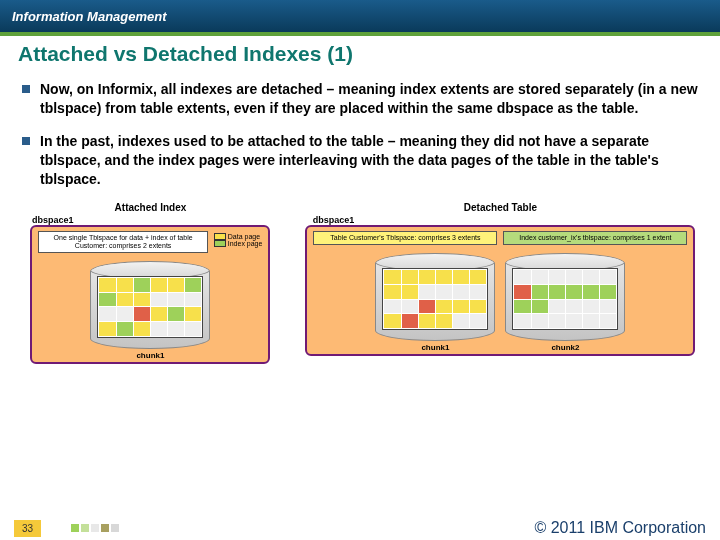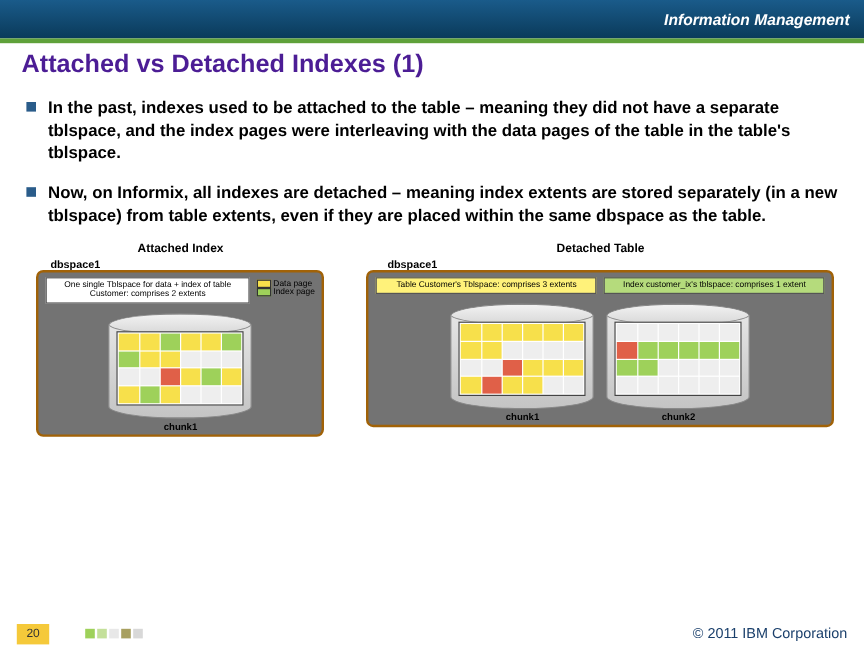--- a/index.html
+++ b/index.html
@@ -1,74 +1,74 @@
 <!DOCTYPE html>
 <html><head>
 <meta charset="utf-8">
 <style>
   * { margin: 0; padding: 0; box-sizing: border-box; }
   body { width: 720px; height: 540px; font-family: Arial, sans-serif; background: #fff; position: relative; overflow: hidden; }
-  .header-bar { height: 32px; background: linear-gradient(#1a5b8a,#0a3a5a); display: flex; align-items: center; justify-content: flex-end; padding: 0 12px; }
+  .header-bar { height: 32px; background: linear-gradient(#1a5b8a,#0a3a5a); display: flex; align-items: center; justify-content: flex-start; padding: 0 12px; }
   .header-title { color: #fff; font-size: 13px; font-weight: bold; font-style: italic; }
   .header-right { display: flex; align-items: center; gap: 8px; }
   .dark-tab { width: 120px; height: 24px; background: #111; border: 1px solid #333; }
   .ibm-logo { display: flex; gap: 1px; }
   .ibm-logo span { font-size: 14px; font-weight: bold; color: #fff; letter-spacing: 2px; background: repeating-linear-gradient(#fff 0 1px, transparent 1px 2px); -webkit-background-clip: text; }
   .green-line { height: 4px; background: #5fa13a; }
   .content { padding: 6px 18px 0 18px; }
-  .slide-title { color: #4c1d95; font-size: 21px; font-weight: bold; margin-bottom: 14px; }
+  .slide-title { color: #0f766e; font-size: 21px; font-weight: bold; margin-bottom: 14px; }
   .bullet { display: flex; margin-bottom: 14px; }
   .bullet-mark { width: 8px; height: 8px; background: #2a5c8a; margin: 5px 10px 0 4px; flex-shrink: 0; }
   .bullet-text { font-size: 14px; font-weight: bold; line-height: 1.35; }
   .diagrams { display: flex; gap: 24px; margin-top: 4px; padding: 0 4px; }
   .diagram-col { display: flex; flex-direction: column; align-items: center; }
   .dia-title { font-size: 10px; font-weight: bold; margin-bottom: 2px; }
-  .dbspace-label { font-size: 9px; font-weight: bold; align-self: flex-start; margin-left: 20px; }
-  .dbspace-box { border: 2px solid #a16207; border-radius: 6px; padding: 4px 6px 2px 6px; background: #737373; display: flex; gap: 6px; justify-content: center; }
+  .dbspace-label { font-size: 9px; font-weight: bold; align-self: flex-start; margin-left: 10px; }
+  .dbspace-box { border: 2px solid #701a75; border-radius: 6px; padding: 4px 6px 2px 6px; background: #fdba74; display: flex; gap: 6px; justify-content: center; }
   .tblspace-box { border: 1px solid #555; padding: 2px 4px; font-size: 7px; text-align: center; line-height: 1.1; background: #fff; }
   .tblspace-box.yellow { background: #fff27a; }
   .tblspace-box.green { background: #b5db7c; }
   .legend { font-size: 7px; margin-top: 2px; }
   .legend-row { display: flex; align-items: center; gap: 2px; }
   .sw { width: 12px; height: 7px; border: 1px solid #333; }
   .sw.y { background: #f7e04b; }
   .sw.g { background: #9ed15a; }
   .cylinder-wrap { display: flex; flex-direction: column; align-items: center; margin-top: 2px; }
   .cylinder { width: 120px; height: 88px; border: 1px solid #888; border-radius: 50%/12%; background: linear-gradient(#e8e8e8,#c4c4c4); position: relative; overflow: hidden; padding-top: 12px; }
   .cylinder::before { content:""; position:absolute; top:-1px; left:-1px; right:-1px; height:16px; border:1px solid #888; border-radius:50%; background: linear-gradient(#f2f2f2,#d8d8d8); }
   .extents { position: relative; margin: 2px 6px; border: 1px solid #444; background: #fff; height: 62px; display: grid; grid-template-columns: repeat(6,1fr); grid-template-rows: repeat(4,1fr); gap: 1px; padding: 1px; }
   .cell { background: #eee; }
   .cy { background: #f7e04b; }
   .cg { background: #9ed15a; }
   .cr { background: #e06048; }
   .chunk-label { font-size: 8px; font-weight: bold; margin-top: 2px; text-align: center; }
   .footer { position: absolute; bottom: 0; left: 0; right: 0; height: 24px; display: flex; align-items: center; justify-content: space-between; padding: 0 14px; background: #fff; }
   .page-num { background: #f5c93a; color: #333; font-size: 10px; padding: 3px 8px; }
-  .corp { font-size: 12px; color: #1a3f6b; }
+  .corp { font-size: 16px; color: #1a3f6b; }
   .footer-deco { display:flex; gap:2px; margin-left:30px;}
   .footer-deco div{ width:8px;height:8px;}
 </style>
 </head>
 <body>
 
 <div class="header-bar">
   <div class="header-title">Information Management</div>
 </div>
 <div class="green-line"></div>
 
 <div class="content">
   <div class="slide-title">Attached vs Detached Indexes (1)</div>
 
   <div class="bullet">
     <div class="bullet-mark"></div>
-    <div class="bullet-text">In the past, indexes used to be attached to the table – meaning they did not have a separate tblspace, and the index pages were interleaving with the data pages of the table in the table's tblspace.</div>
+    <div class="bullet-text">Now, on Informix, all indexes are detached – meaning index extents are stored separately (in a new tblspace) from table extents, even if they are placed within the same dbspace as the table.</div>
   </div>
   <div class="bullet">
     <div class="bullet-mark"></div>
-    <div class="bullet-text">Now, on Informix, all indexes are detached – meaning index extents are stored separately (in a new tblspace) from table extents, even if they are placed within the same dbspace as the table.</div>
+    <div class="bullet-text">In the past, indexes used to be attached to the table – meaning they did not have a separate tblspace, and the index pages were interleaving with the data pages of the table in the table's tblspace.</div>
   </div>
 
   <div class="diagrams">
 
     <div class="diagram-col" style="width:260px">
       <div class="dia-title">Attached Index</div>
       <div class="dbspace-label">dbspace1</div>
       <div class="dbspace-box" style="flex-direction:column;width:240px">
         <div style="display:flex;gap:6px">
           <div class="tblspace-box" style="flex:1">One single Tblspace for data + index of table Customer: comprises 2 extents</div>
@@ -189,21 +189,21 @@
             <div class="chunk-label">chunk2</div>
           </div>
         </div>
       </div>
     </div>
   </div>
 </div>
 
 <div class="footer">
   <div style="display:flex;align-items:center">
-    <div class="page-num">20</div>
+    <div class="page-num">33</div>
     <div class="footer-deco">
       <div style="background:#9ed15a"></div>
         <div style="background:#c4e09a"></div>
         <div style="background:#e8e8e8"></div>
       <div style="background:#a8a060"></div>
         <div style="background:#d8d8d8"></div>
     </div>
   </div>
   <div class="corp">© 2011 IBM Corporation</div>
 </div>

